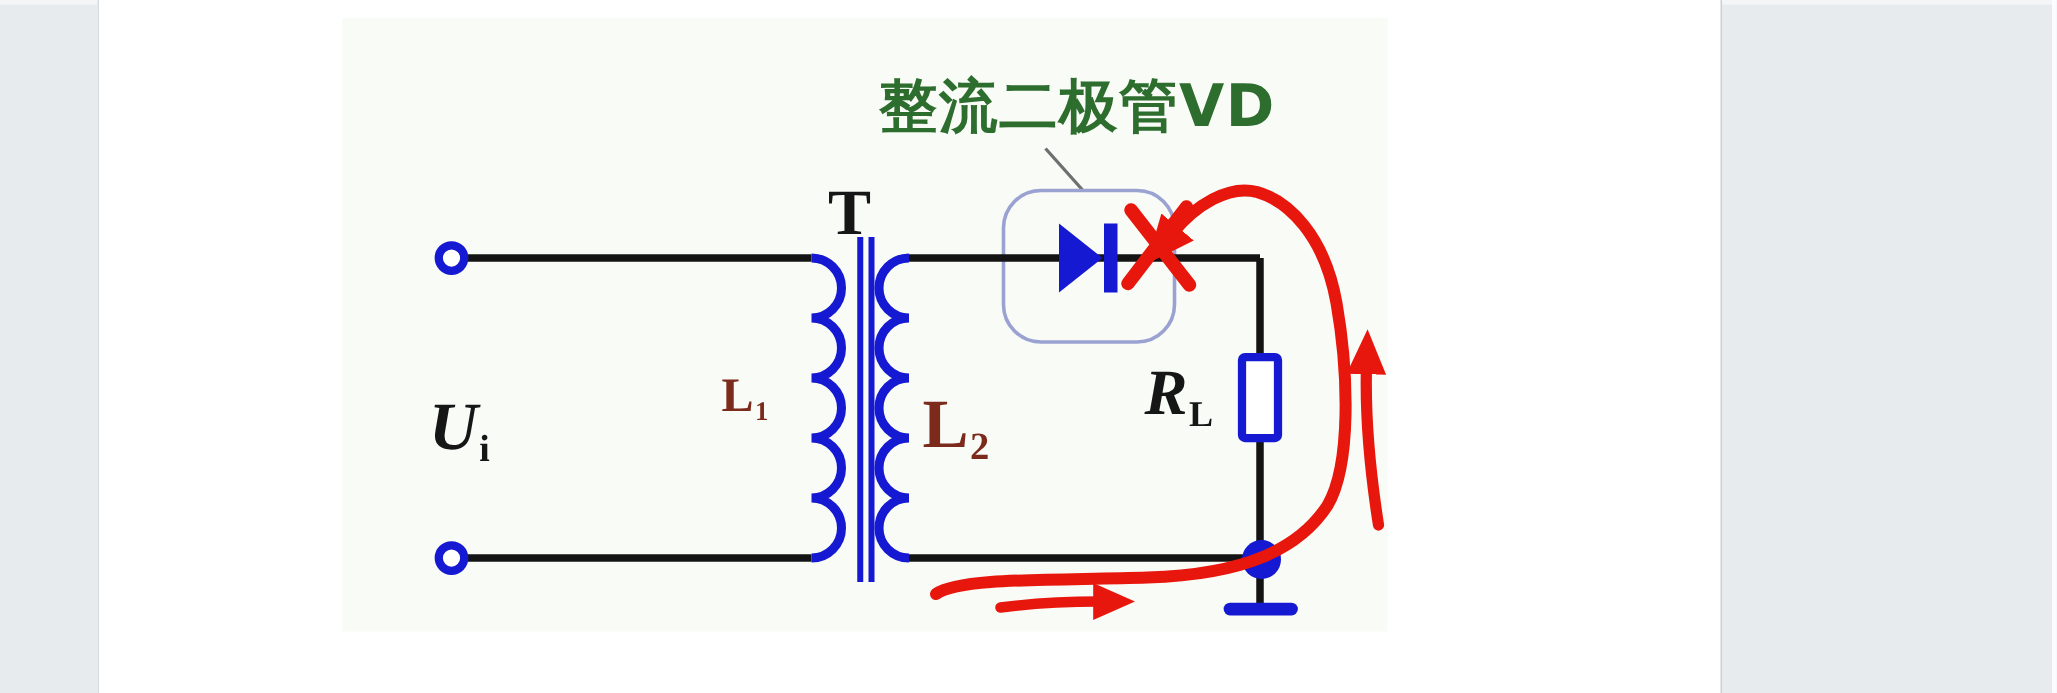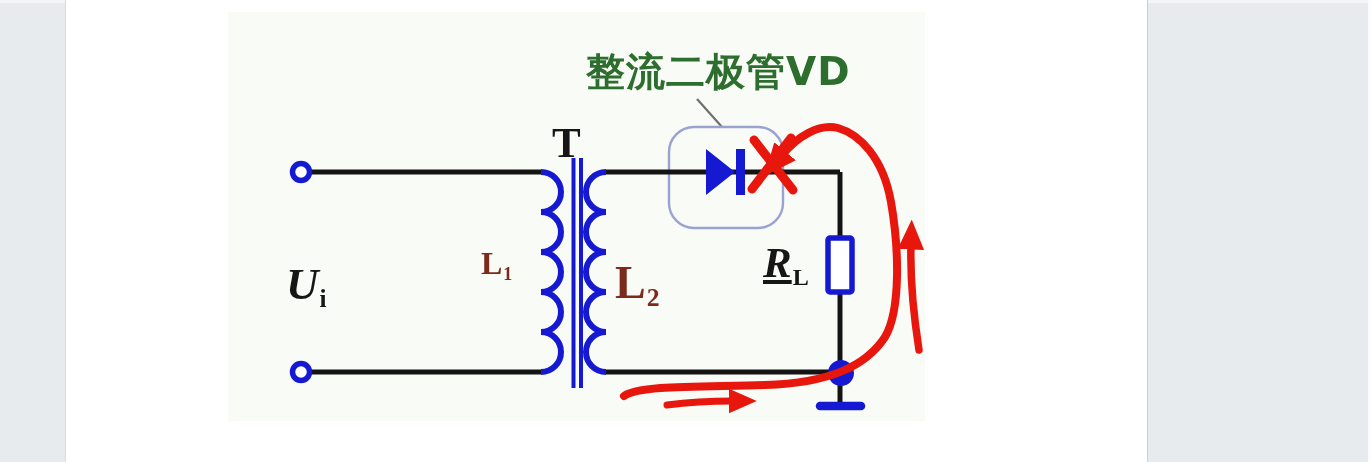--- a/index.html
+++ b/index.html
@@ -25,21 +25,21 @@
     position:absolute;left:586px;top:52px;
     font-family:"DejaVu Sans",sans-serif;font-weight:bold;font-size:39px;
     color:#2d6e2e;letter-spacing:1px;line-height:1;
   }
   .serif{font-family:"Liberation Serif",serif;font-weight:bold;color:#161616;}
   .t-lbl{left:552px;top:121px;font-size:43px;}
   .ui-lbl{left:286px;top:243px;font-size:45px;margin-top:19px;}
   .ui-lbl .main, .rl-lbl .main{font-style:italic;}
   .l1-lbl{left:481px;top:247px;font-size:32px;color:#7c2a1c;}
   .l2-lbl{left:615px;top:247px;font-size:46px;color:#7c2a1c;margin-top:13px;}
-  .rl-lbl{left:763px;top:241px;font-size:43px;text-decoration:underline;}
+  .rl-lbl{left:763px;top:241px;font-size:43px;}
 </style>
 </head>
 <body>
 
 <div class="top-strip"></div>
 <div class="panel"></div>
 <div class="pic"></div>
 <div class="right-sliver"></div>
 
 <svg class="overlay" viewBox="0 0 1371 462">

